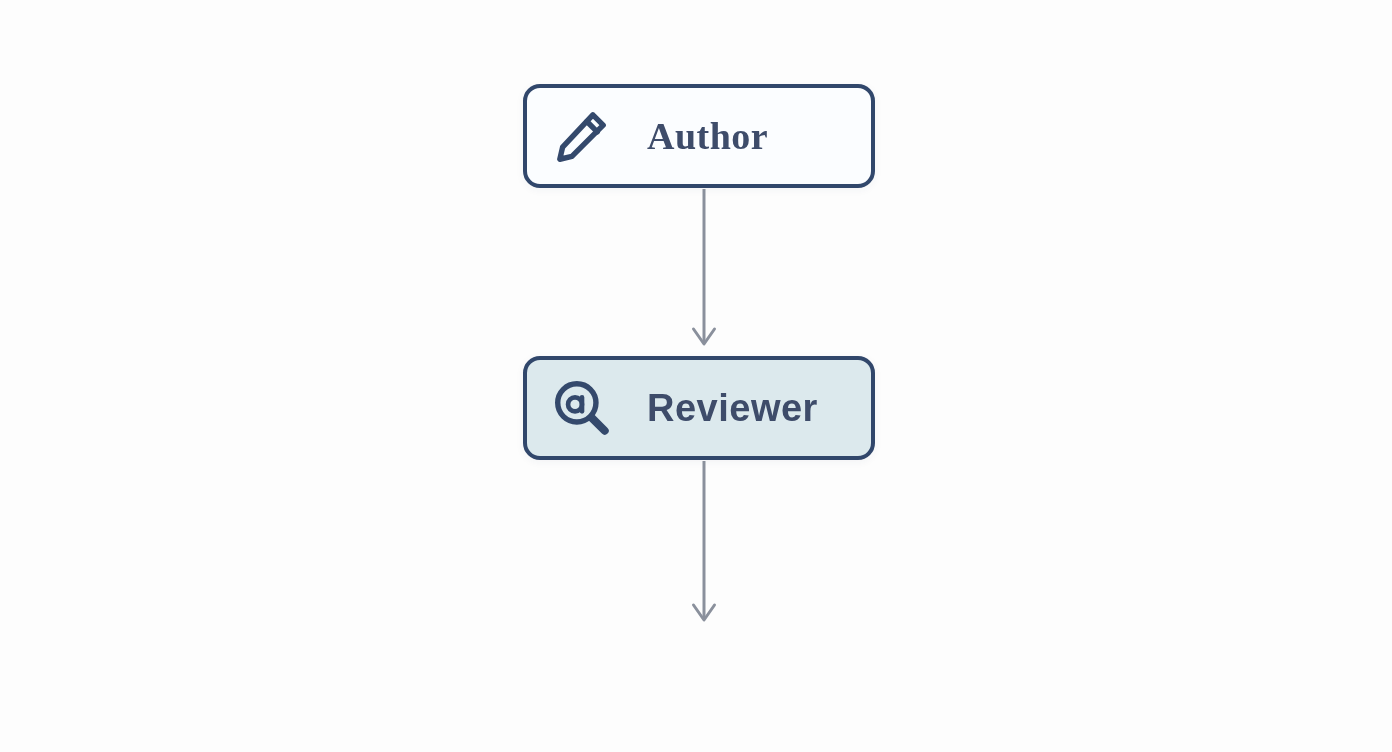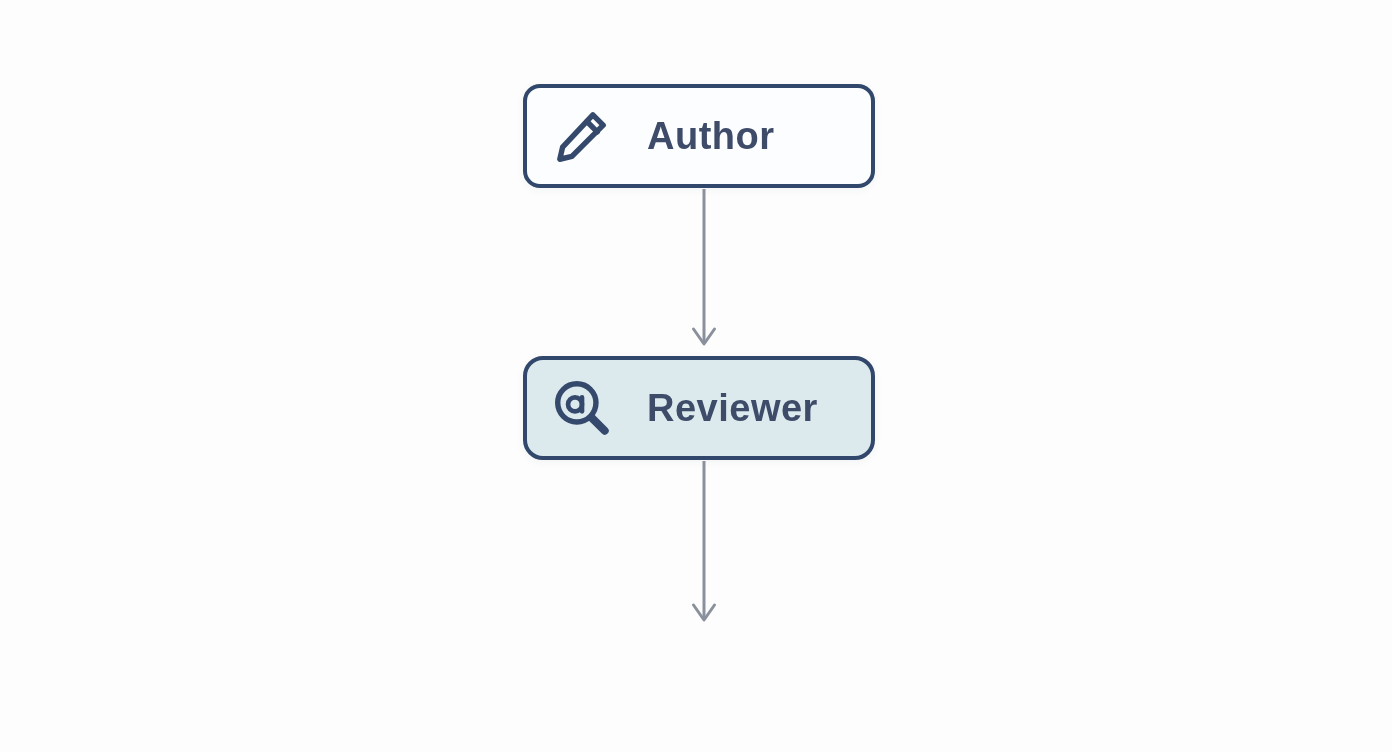--- a/index.html
+++ b/index.html
@@ -28,25 +28,25 @@
     display: flex;
     align-items: center;
     justify-content: flex-start;
     padding-left: 24px;
     gap: 34px;
     box-shadow: 0 2px 8px rgba(40, 60, 90, 0.05);
   }
   .node-author {
     top: 84px;
     background: #fbfdff;
+    font-family: Liberation Serif, serif;
   }
   .node-reviewer {
     top: 356px;
     background: #dce9ed;
-    border-radius: 20px;
   }
   .node .icon {
     display: inline-flex;
     width: 62px;
     height: 62px;
     align-items: center;
     justify-content: center;
     flex: 0 0 auto;
   }
   .node .icon svg {

